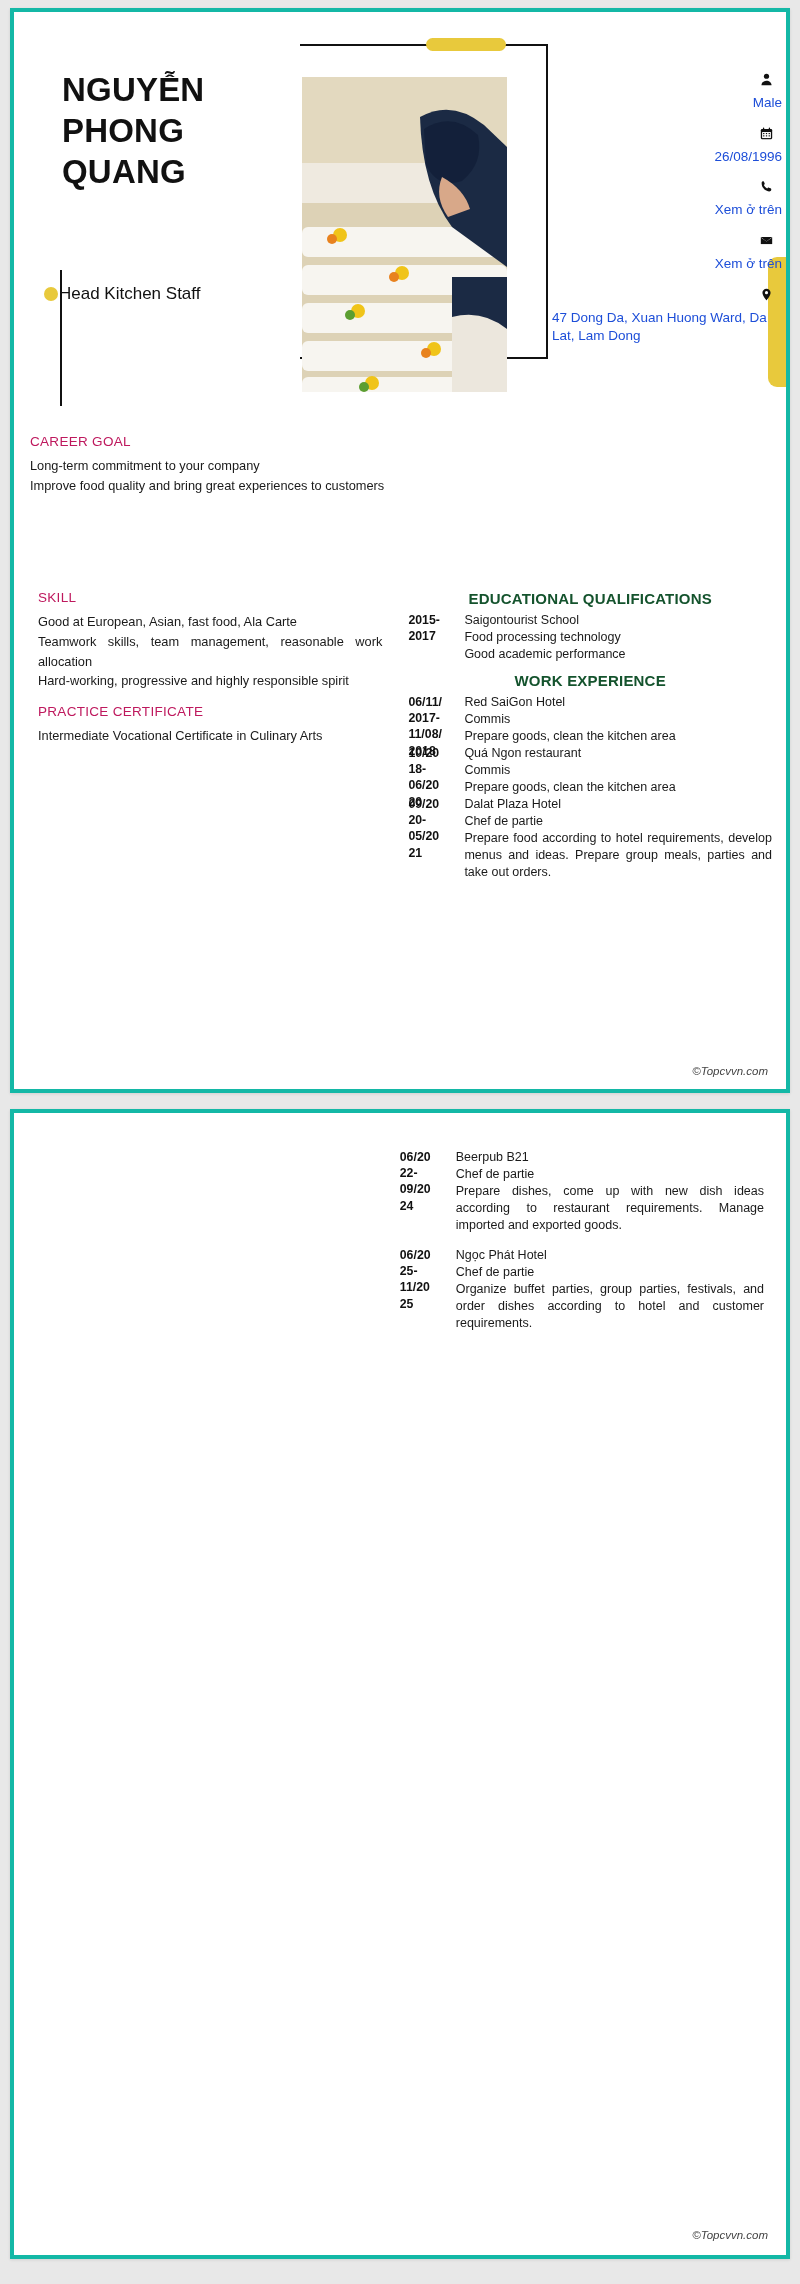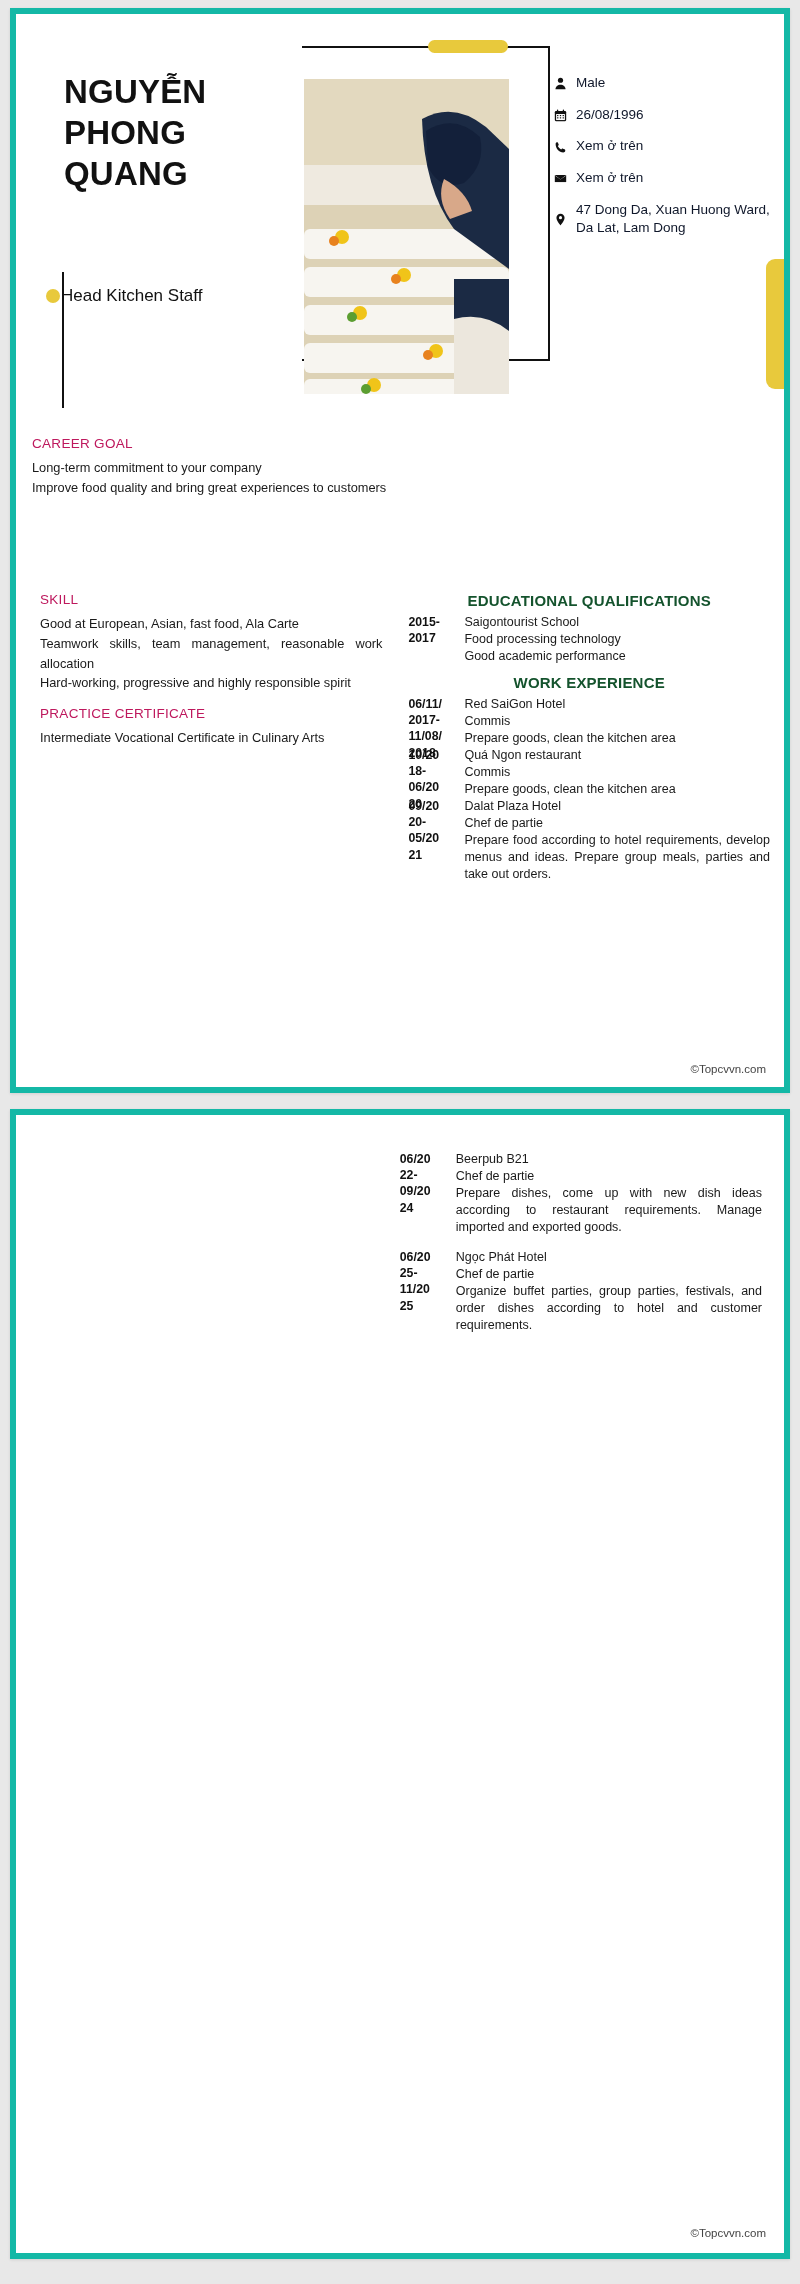--- a/index.html
+++ b/index.html
@@ -11,21 +11,21 @@
   .viewport {
     width: 800px;
     min-height: 2284px;
     margin: 0 auto;
     background: #e8e8e8;
     padding: 8px 10px;
   }
   .page {
     position: relative;
     background: #ffffff;
-    border: 6px solid #14b8a6;
+    border: 4px solid #14b8a6;
     box-shadow: 0 1px 3px rgba(0,0,0,.10);
     overflow: hidden;
   }
   .page-one { height: 1085px; margin-bottom: 16px; }
   .page-two { height: 1150px; }
 
   
   .header {
     position: relative;
     height: 400px;
@@ -118,25 +118,26 @@
   }
 
   
   .contact {
     position: absolute;
     left: 538px; top: 60px;
     width: 230px;
   }
   .contact-row {
     display: flex;
-    align-items: center;
+    align-items: flex-end;
     margin-bottom: 13px;
     font-size: 13.5px;
-    color: #0f172a;
+    color: #1d4ed8;
     line-height: 1.38;
+    flex-direction: column;
   }
   .contact-icon {
     flex: 0 0 22px;
     width: 22px;
     padding-top: 1px;
     color: #111;
   }
   .contact-icon svg { display: block; width: 13px; height: 13px; fill: #111; }
   .contact-text { flex: 1 1 auto; }
   .sec-title {
@@ -206,20 +207,21 @@
     line-height: 1.36;
   }
   .gap-sm { height: 9px; }
   .gap-md { height: 13px; }
 
   .watermark {
     position: absolute;
     right: 18px; bottom: 12px;
     font-size: 11.5px;
     color: #444;
+    font-style: italic;
   }
   .page-two .watermark { bottom: 14px; }
 
   .p2-body {
     position: relative;
     padding-top: 36px;
   }
   .p2-cols { display: flex; align-items: flex-start; }
   .p2-left { width: 390px; }
   .p2-right { width: 410px; padding: 0 22px 0 10px; }

